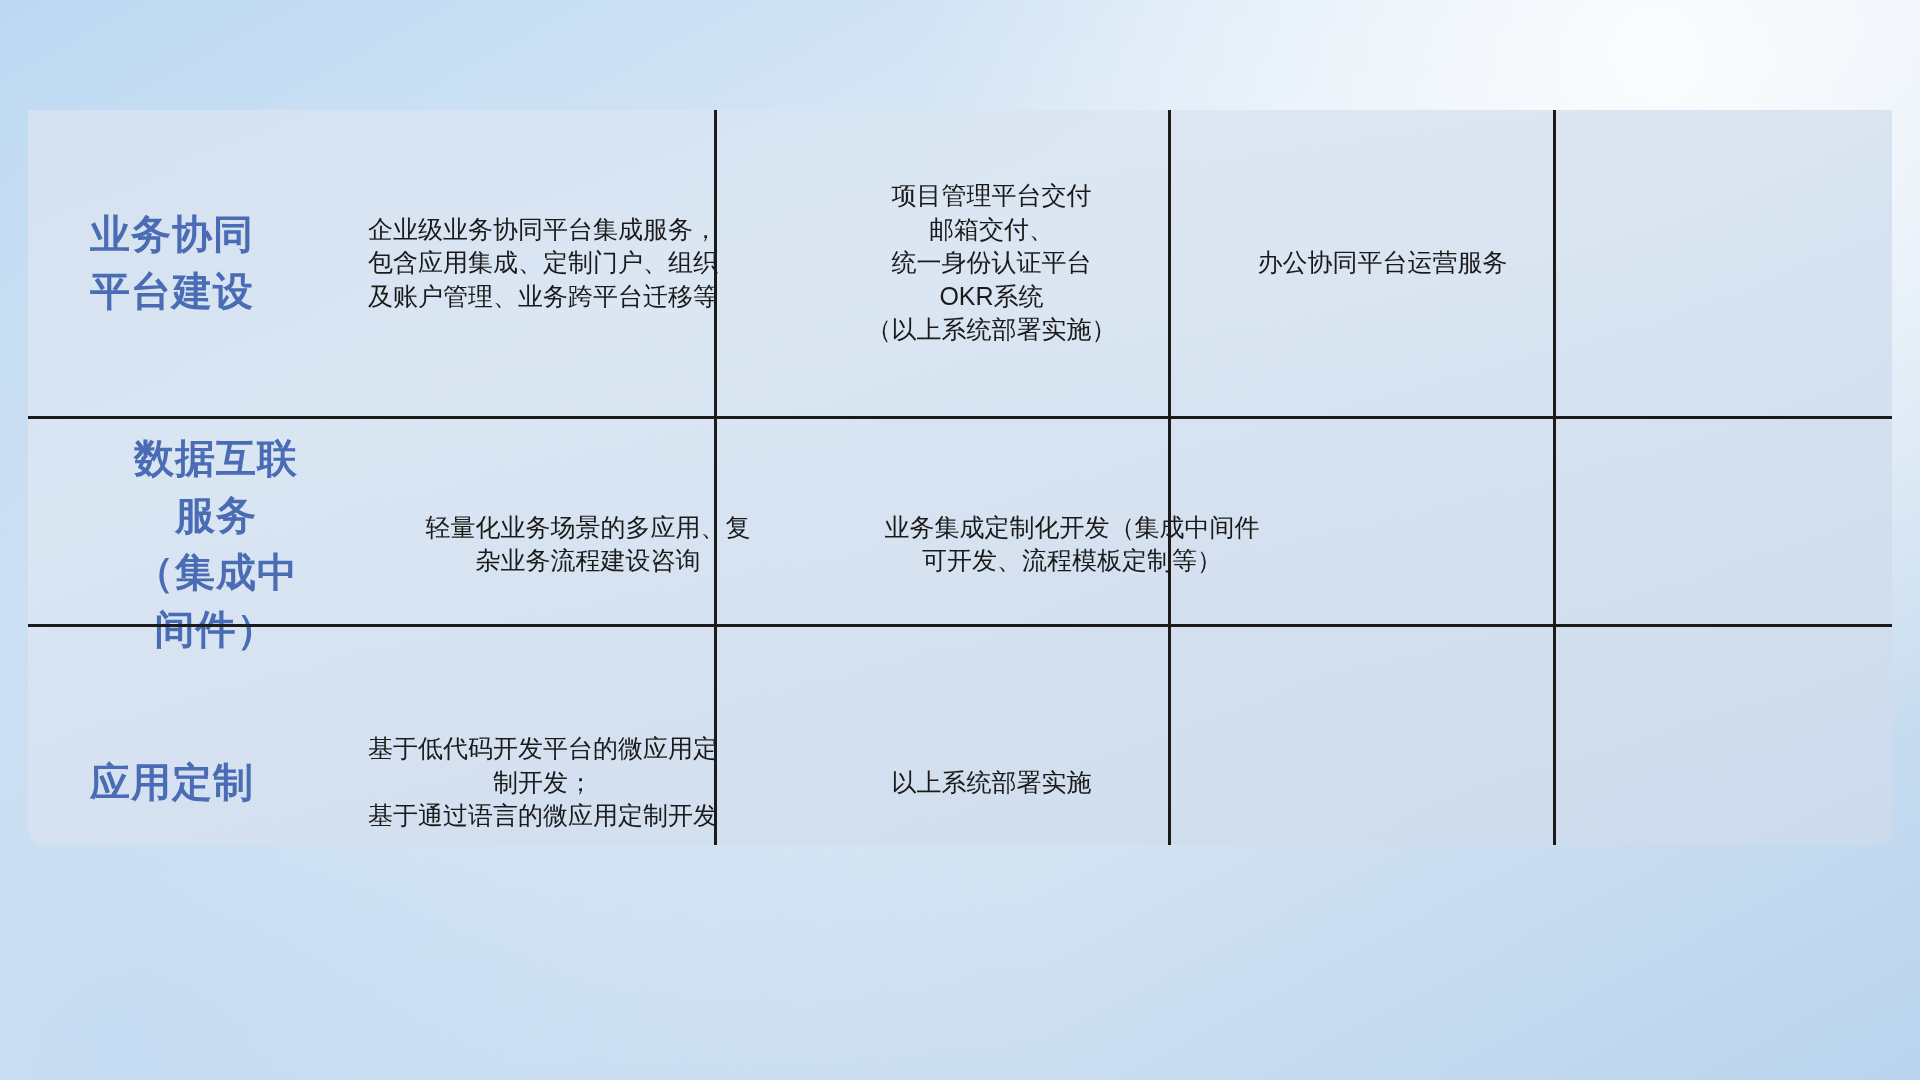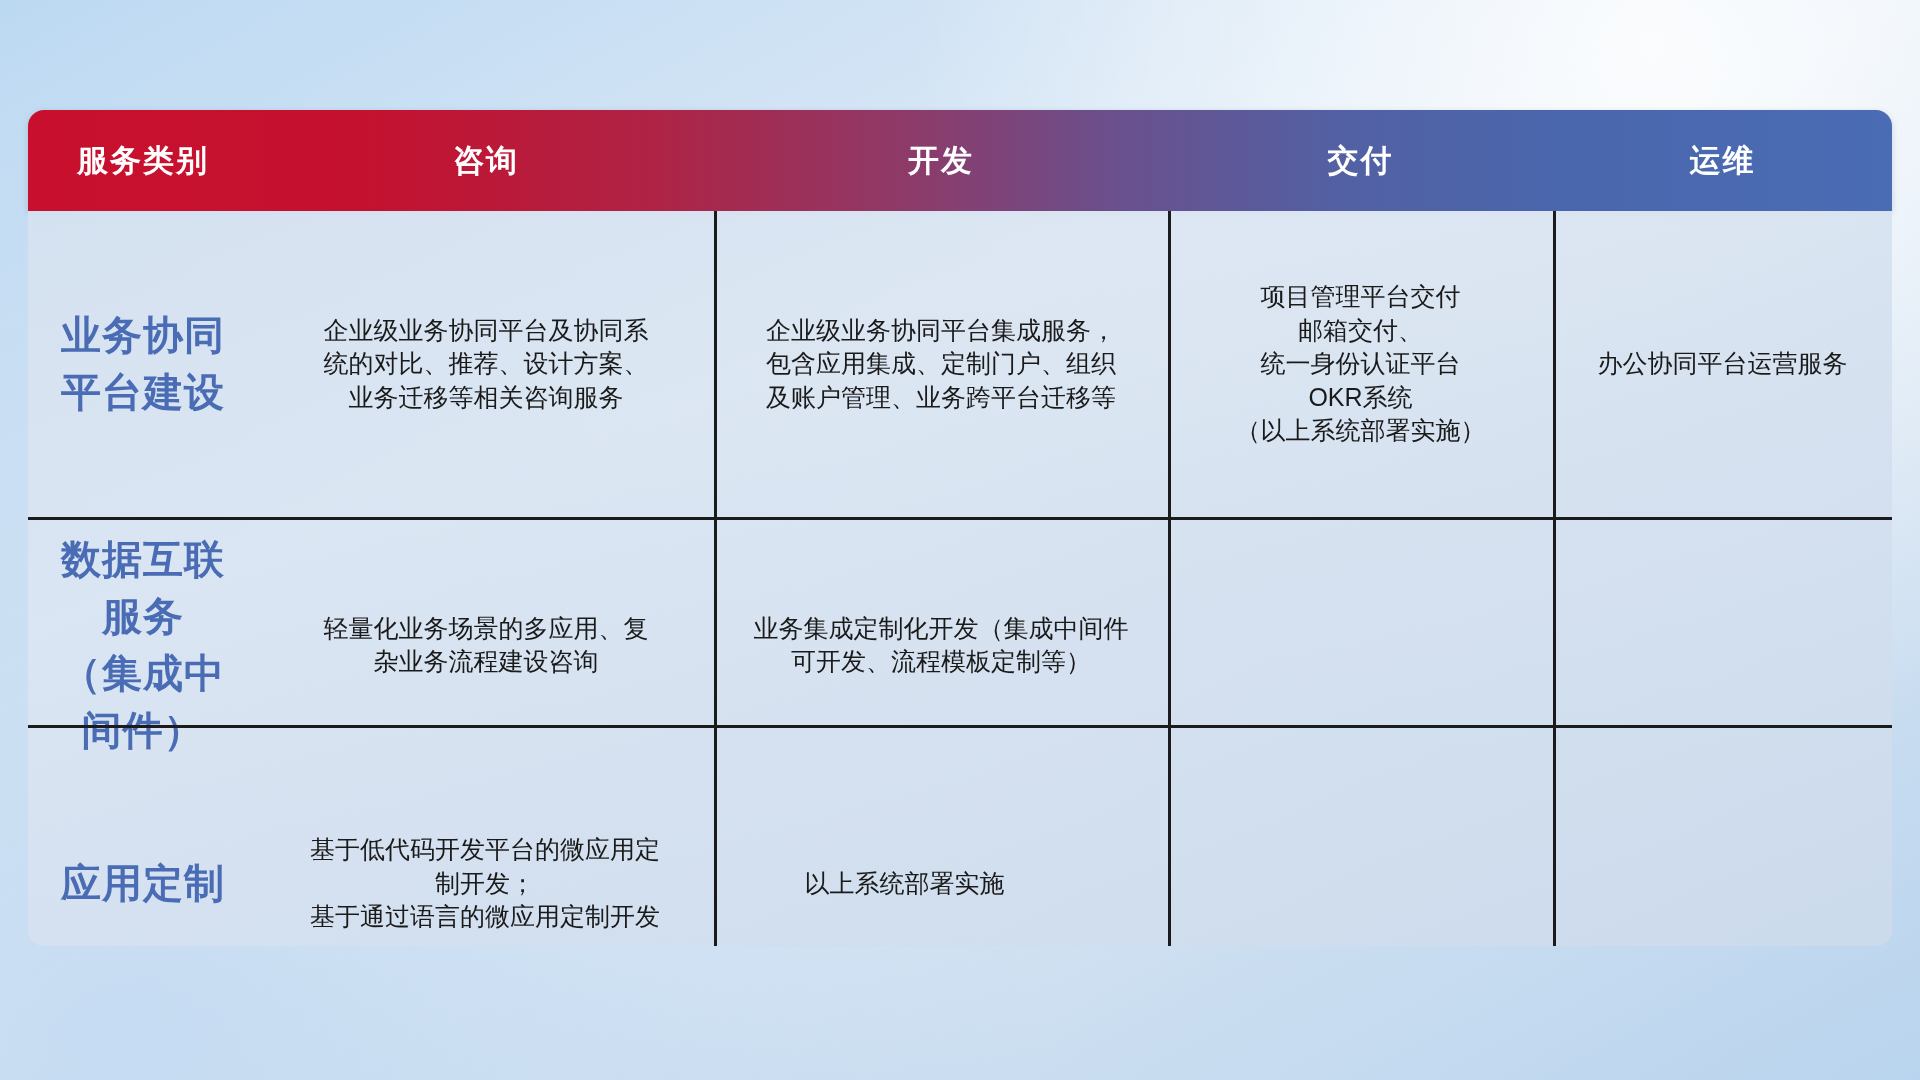--- a/index.html
+++ b/index.html
@@ -80,21 +80,21 @@
     border-radius: 0 0 16px 16px;
     overflow: hidden;
   }
 
   .body-row {
     position: relative;
     display: flex;
     box-sizing: border-box;
   }
   .body-row.r1 { height: 306px; }
-  .body-row.r2 { height: 256px; }
+  .body-row.r2 { height: 256px; padding-left: 44px; }
   .body-row.r3 { height: 221px; }
 
   .row-sep {
     position: absolute;
     left: 0;
     right: 0;
     height: 3px;
     background: #1b1b1b;
   }
   .row-sep.s1 { top: 306px; }
@@ -104,20 +104,21 @@
     display: flex;
     align-items: center;
     justify-content: center;
     box-sizing: border-box;
     padding: 6px 14px;
     text-align: center;
     font-size: 25px;
     line-height: 1.34;
     color: #1a1a1a;
     white-space: pre-line;
+    margin-left: 29px;
   }
   .cell.label {
     color: #4a6cb4;
     font-weight: bold;
     font-size: 40px;
     line-height: 1.42;
     letter-spacing: 1px;
   }
 
   
@@ -139,36 +140,26 @@
   .c3 { width: 385px; flex: 0 0 385px; }
   .c4 { width: 339px; flex: 0 0 339px; }
 </style>
 </head>
 <body>
 
 <div id="canvas">
 
   <div class="table-wrap">
 
-    <div class="header-band">
-      <div class="header-cell c0">服务类别</div>
-      <div class="header-cell c1">咨询</div>
-      <div class="header-cell c2">开发</div>
-      <div class="header-cell c3">交付</div>
-      <div class="header-cell c4">运维</div>
-    </div>
 
     <div class="table-body">
 
       <div class="body-row r1">
         <div class="cell label c0">业务协同
 平台建设</div>
-        <div class="cell c1">企业级业务协同平台及协同系
-统的对比、推荐、设计方案、
-业务迁移等相关咨询服务</div>
         <div class="cell c2">企业级业务协同平台集成服务，
 包含应用集成、定制门户、组织
 及账户管理、业务跨平台迁移等</div>
         <div class="cell c3">项目管理平台交付
 邮箱交付、
 统一身份认证平台
 OKR系统
 （以上系统部署实施）</div>
         <div class="cell c4">办公协同平台运营服务</div>
       </div>

